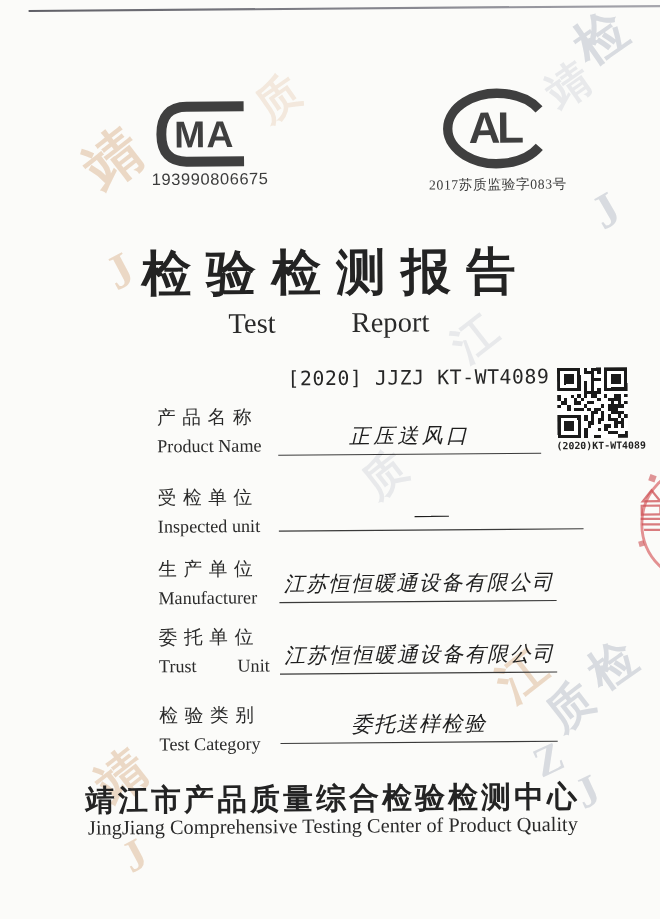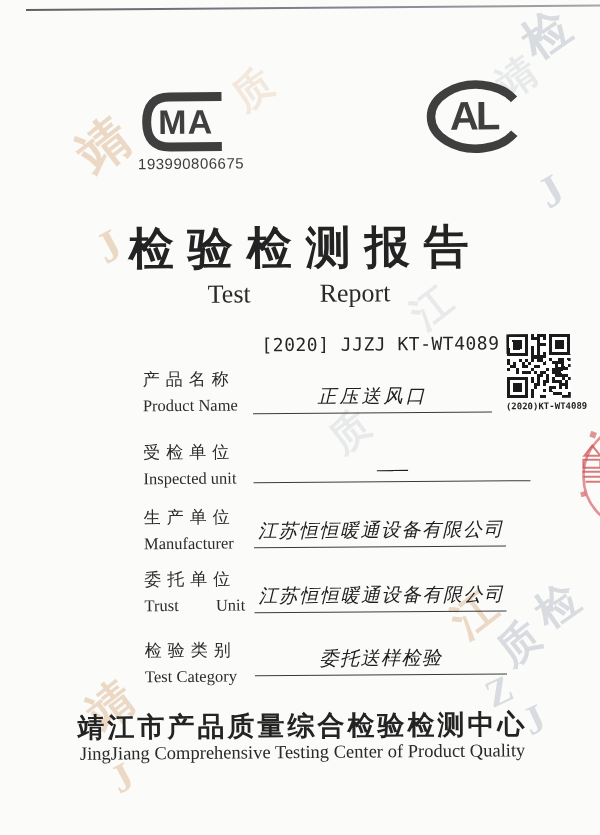--- a/index.html
+++ b/index.html
@@ -23,21 +23,21 @@
   .wm.tan{color:rgba(211,160,112,0.38);}
   .wm.gray{color:rgba(173,179,194,0.45);}
   .wm.faint{opacity:.55;}
   
   #sheet{position:absolute;inset:0;transform:rotate(-0.45deg);}
   
   .cma{position:absolute;left:140px;top:90px;width:100px;text-align:center;}
   .cma svg{display:block;margin:0 auto;}
   .cma-number{font-family:"Liberation Sans","DejaVu Sans",sans-serif;
     font-size:15px;color:#3c3c3c;letter-spacing:.5px;margin-top:2px;}
-  .cal{position:absolute;left:416px;top:80px;width:120px;text-align:left;}
+  .cal{position:absolute;left:392px;top:80px;width:120px;text-align:left;}
   .cal svg{display:block;margin:0 auto;}
   .cal-caption{font-size:12.5px;color:#3c3c3c;margin-top:3px;letter-spacing:.5px;white-space:nowrap;}
   
   .title-zh{
     position:absolute;left:0;right:0;top:218px;text-align:center;
     font-size:45px;font-weight:600;letter-spacing:14px;text-indent:14px;
     color:#232323;
   }
   .title-en{
     position:absolute;left:0;right:0;top:279px;text-align:center;
@@ -118,20 +118,21 @@
       <text x="46" y="43" text-anchor="middle" font-family="Liberation Sans, DejaVu Sans, sans-serif" font-size="34" font-weight="bold" fill="#3f3f3f" letter-spacing="1">MA</text>
     </svg>
     <div class="cma-number">193990806675</div>
   </div>
 
   <div class="cal">
     <svg width="104" height="78" viewBox="0 0 104 78">
       <path d="M92.5 21 A45 32 0 1 0 92.5 55" fill="none" stroke="#3f3f3f" stroke-width="8.5"></path>
       <text x="52" y="51" text-anchor="middle" font-family="Liberation Sans, DejaVu Sans, sans-serif" font-size="40" font-weight="bold" fill="#3f3f3f" letter-spacing="-3">AL</text>
     </svg>
+    <div class="cal-caption">2017苏质监验字083号</div>
   </div>
 
   <div class="title-zh">检验检测报告</div>
   <div class="title-en">Test Report</div>
 
   <div class="report-no">[2020] JJZJ KT-WT4089</div>
 
   <div class="qr-wrap">
     <svg id="qr-svg" viewBox="0 0 21 21" shape-rendering="crispEdges">
         <rect x="0" y="0" width="21" height="21" fill="#fff"></rect>

